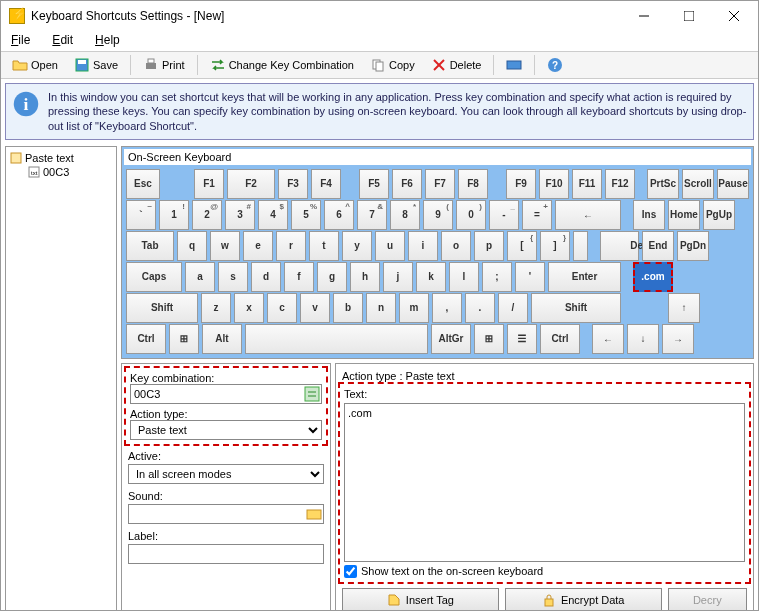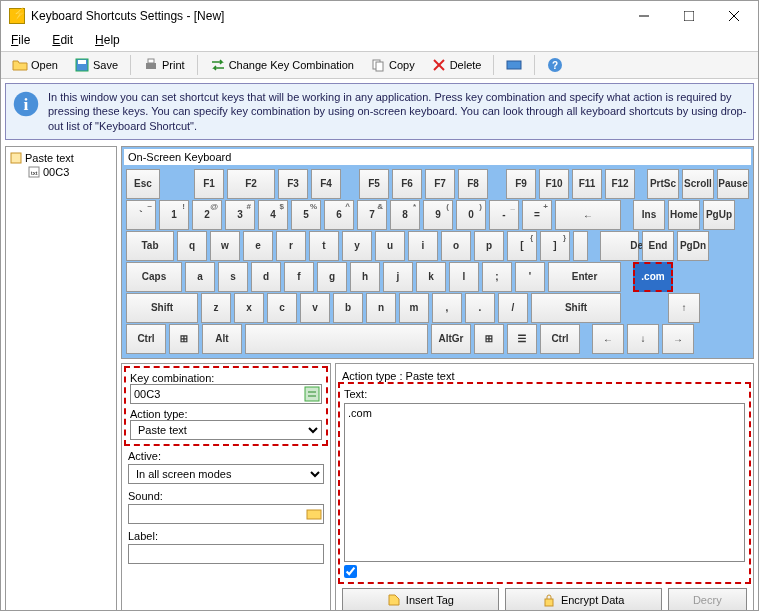--- a/index.html
+++ b/index.html
@@ -308,20 +308,21 @@
         <input class="txtin" value="" style="">
       </div>
 
       <div class="rightform">
         <div class="lbl">Action type : Paste text</div>
         <div class="hl" style="flex:1;display:flex;flex-direction:column;gap:3px">
           <div class="lbl">Text:</div>
           <div class="textarea">.com</div>
           <label class="chk">
             <input type="checkbox" checked="" style="">
+            <span>Show text on the on-screen keyboard</span>
           </label>
         </div>
         <div class="btnrow">
           <div class="pushbtn">
             <svg width="14" height="14">
                 <path d="M2 2h6l4 4v6H2z" fill="#ffd863" stroke="#c8932a"></path>
               </svg>
             <span>Insert Tag</span>
           </div>
           <div class="pushbtn">

